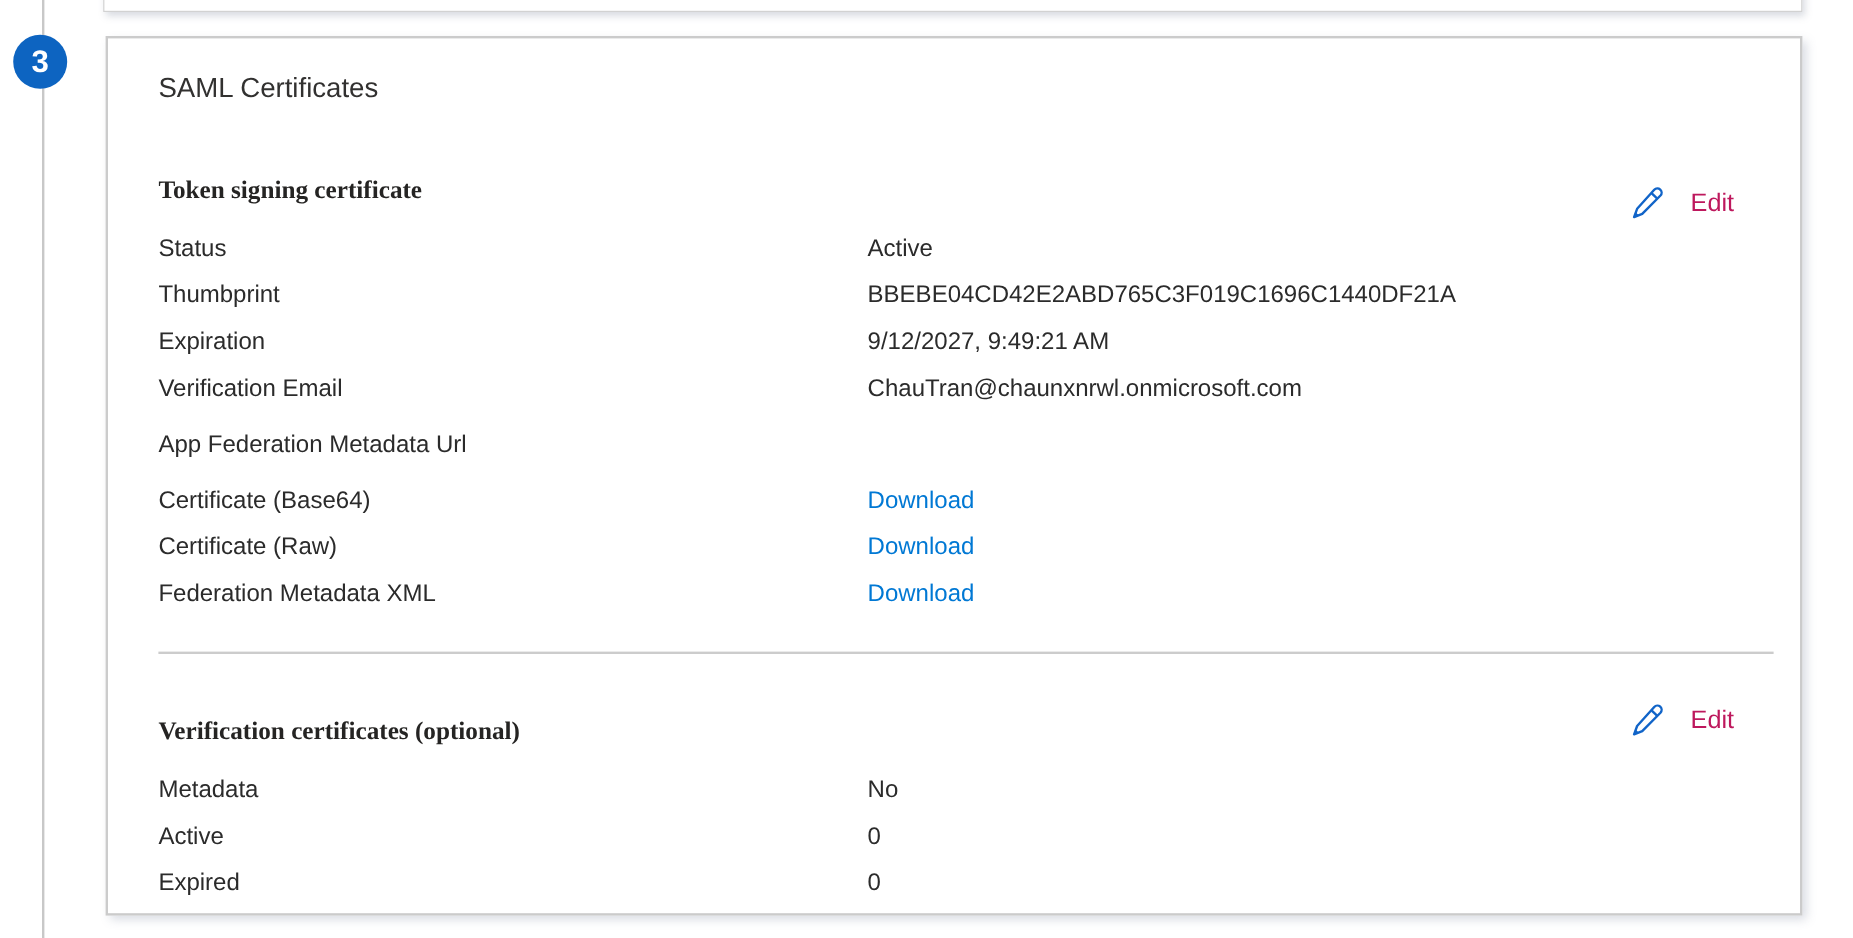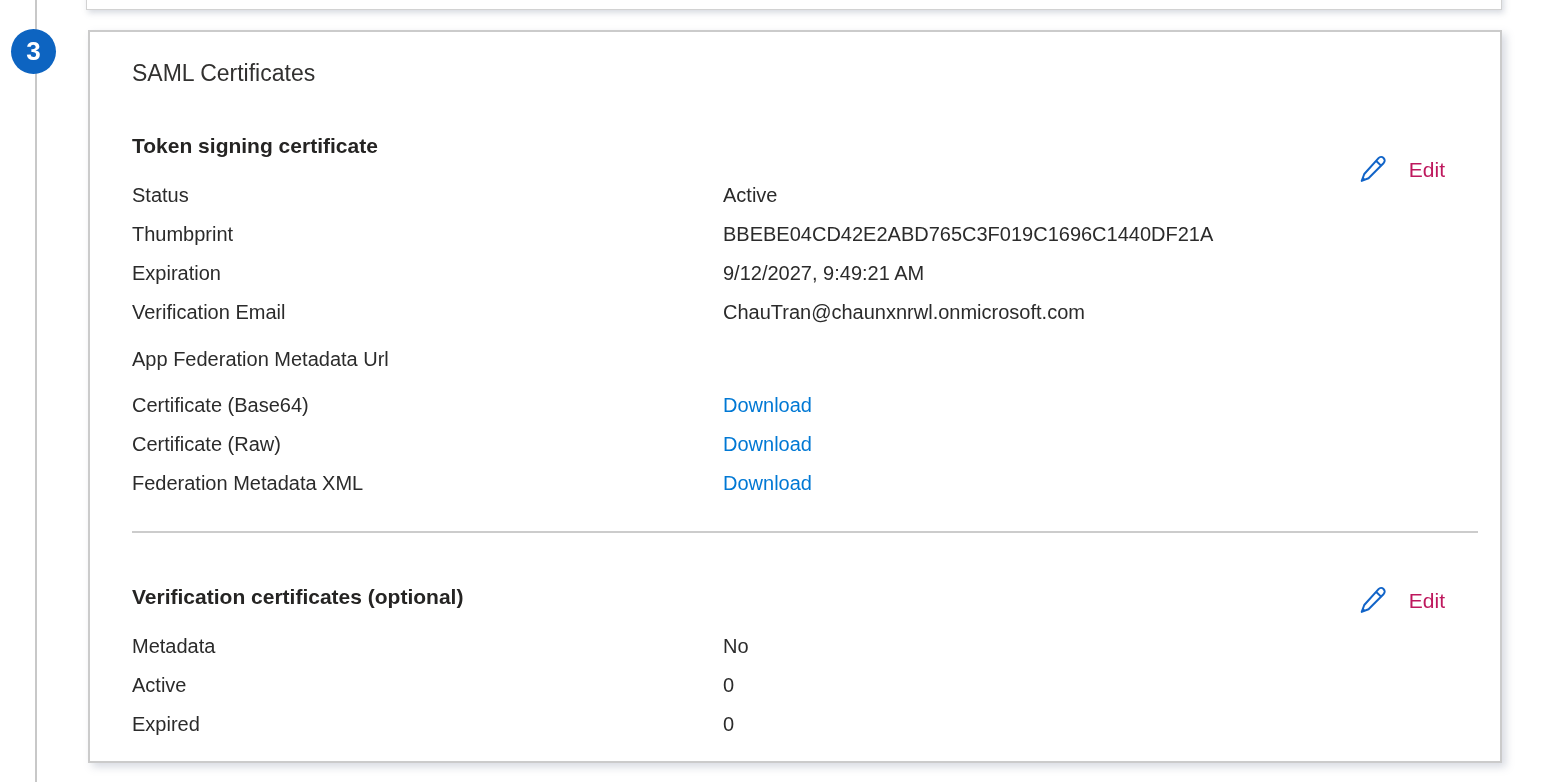--- a/index.html
+++ b/index.html
@@ -45,27 +45,28 @@
     box-sizing: border-box;
     background: #fff;
     border: 2px solid #cbcbcb;
     box-shadow: 4px 4px 8px rgba(125,135,160,0.30);
     padding: 26px 42px 0 42px;
   }
 
   .card-title {
     font-size: 23px; line-height: 30px;
     color: #323130;
-    margin-bottom: 44px;
+    margin-bottom: 56px;
   }
 
   .section-heading {
     font-size: 21px; line-height: 28px;
     font-weight: 700;
     color: #252423;
+    font-family: Liberation Serif, serif;
   }
   .section-heading.second { margin-top: 50px; }
 
   .rows { margin-top: 16px; }
   .row {
     display: flex; align-items: center;
     height: 39px;
     font-size: 20px;
     gap: 44px;
   }

